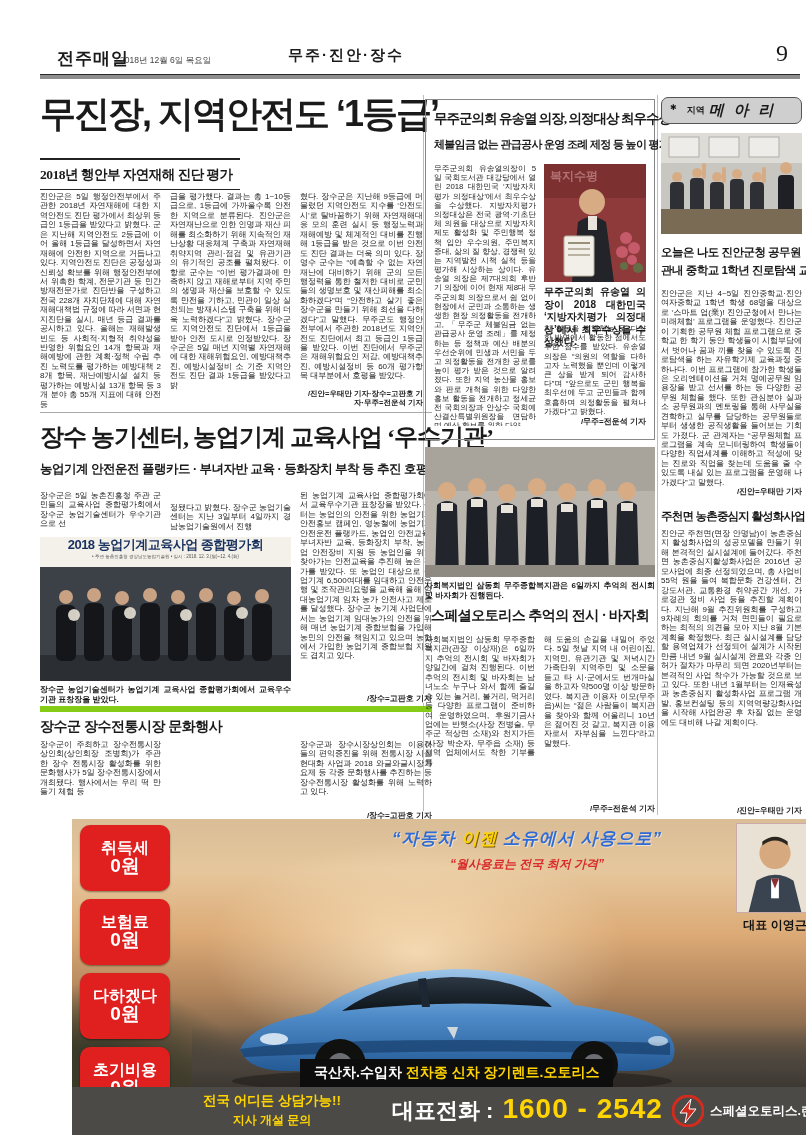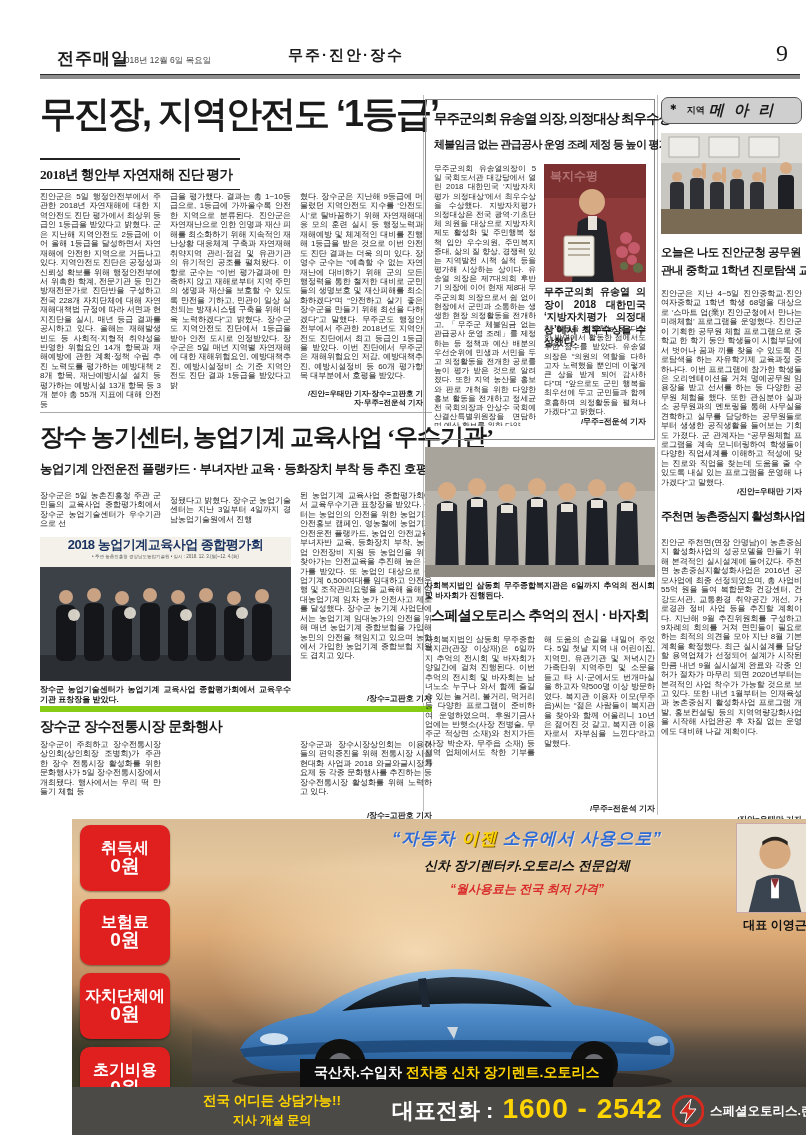--- a/index.html
+++ b/index.html
@@ -29,21 +29,21 @@
   #a1 .c1 { position:absolute; left:0;   top:0; width:121px; height:216px; }
   #a1 .c2 { position:absolute; left:130px; top:0; width:121px; height:216px; }
   #a1 .c3 { position:absolute; left:260px; top:0; width:123px; height:216px; }
 
   
   #a2 { position:absolute; left:40px; top:412px; width:392px; height:292px; border-top:1px solid #aaa; }
   #a2 .hl { position:absolute; left:0; top:8px; font-family:"Liberation Serif", serif; font-weight:900; font-size:24px; letter-spacing:-1px; white-space:nowrap; }
   #a2 .subhead { position:absolute; left:0; top:48px; font-weight:800; font-size:12.5px; letter-spacing:-0.5px; white-space:nowrap; }
   #a2 .bodywrap { position:absolute; left:0; top:78px; width:392px; height:212px; }
   #a2 .c1 { position:absolute; left:0; top:0; width:121px; height:42px; }
-  #a2 .c2 { position:absolute; left:130px; top:5px; width:121px; height:42px; }
+  #a2 .c2 { position:absolute; left:130px; top:12px; width:121px; height:42px; }
   #a2 .c3 { position:absolute; left:260px; top:0; width:132px; height:212px; }
   #a2 .photo { position:absolute; left:0; top:46px; width:251px; height:144px; }
   #a2 .pbanner { position:absolute; left:0; top:0; width:100%; height:30px; background:#f3f1ea; color:#17305e; text-align:center; }
   #a2 .pbanner .t1 { font-weight:900; font-size:13px; letter-spacing:-0.5px; line-height:1.3; white-space:nowrap; }
   #a2 .pbanner .t2 { font-size:4.5px; color:#555; white-space:nowrap; }
   #a2 .cap { position:absolute; left:0; top:194px; width:251px; }
 
   
   #a3 { position:absolute; left:40px; top:706px; width:392px; height:110px; border-top:6px solid #84cc16; }
   #a3 .hl { position:absolute; left:0; top:6px; font-weight:800; font-size:14px; letter-spacing:-0.5px; white-space:nowrap; }
@@ -74,21 +74,21 @@
   #sb { position:absolute; left:661px; top:97px; width:141px; height:718px; }
   #sb .badge { position:relative; width:141px; height:27px; background:#cfcfcf; border:1px solid #555; border-radius:7px; display:flex; align-items:center; justify-content:center; gap:4px; }
   #sb .badge .star { font-size:8px; position:absolute; left:8px; top:5px; }
   #sb .badge .b1 { font-size:9px; font-weight:bold; }
   #sb .badge .b2 { font-family:"Liberation Serif", serif; font-style:italic; font-weight:900; font-size:15px; letter-spacing:3px; }
   #sb .photo { position:absolute; left:0; top:36px; width:141px; height:101px; }
   #sb .h1a { position:absolute; left:0; top:148px; font-weight:800; font-size:11.5px; letter-spacing:-0.5px; white-space:nowrap; }
   #sb .h1b { position:absolute; left:0; top:166px; font-weight:800; font-size:11.5px; letter-spacing:-0.5px; white-space:nowrap; }
   #sb .body1 { position:absolute; left:0; top:192px; width:141px; height:207px; }
   #sb .h2 { position:absolute; left:0; top:412px; font-weight:800; font-size:11.5px; letter-spacing:-0.8px; white-space:nowrap; }
-  #sb .body2 { position:absolute; left:0; top:441px; width:141px; height:286px; }
+  #sb .body2 { position:absolute; left:0; top:432px; width:141px; height:286px; }
 
   
   #ad { position:absolute; left:38px; top:819px; width:750px; height:316px; overflow:hidden;margin-left:34px; }
   #ad .sky { position:absolute; inset:0;
     background:
       radial-gradient(ellipse 300px 160px at 46% 42%, rgba(255,236,200,0.75), rgba(255,236,200,0) 70%),
       linear-gradient(#d9bd96 0%, #e6c79d 16%, #dcab77 36%, #b2855c 55%, #79624a 70%, #413a33 86%, #2b2825 100%);
   }
   #ad .grass { position:absolute; left:0; bottom:40px; width:180px; height:110px;
     background:radial-gradient(ellipse at 10% 100%, #3a3a28 30%, rgba(40,40,25,0) 72%); }
@@ -407,36 +407,35 @@
     <div class="badge-col">
       <div class="rbadge">
         <div class="l1">취득세</div>
         <div class="l2">0원</div>
       </div>
       <div class="rbadge">
         <div class="l1">보험료</div>
         <div class="l2">0원</div>
       </div>
       <div class="rbadge">
-        <div class="l1">자치단체에</div>
+        <div class="l1">다하겠다</div>
         <div class="l2">0원</div>
       </div>
       <div class="rbadge">
         <div class="l1">초기비용</div>
         <div class="l2">0원</div>
       </div>
     </div>
 
     <div class="slogan">
       <div class="s-line1">
         <span class="sb">“자동차</span>
         <span class="sy">이젠</span>
         <span class="sb">소유에서 사용으로”</span>
       </div>
-      <div class="s-line2">신차 장기렌터카.오토리스 전문업체</div>
       <div class="s-line3">“월사용료는 전국 최저 가격”</div>
     </div>
 
     <div class="ceo photo">
       <svg viewBox="0 0 78 90" preserveAspectRatio="none">
         <rect width="78" height="90" fill="#e9e2d4"></rect>
         <circle cx="39" cy="30" r="16" fill="#d7a97f"></circle>
         <path d="M26 22 Q39 12 52 22 L52 18 Q39 8 26 18 Z" fill="#2b2620"></path>
         <path d="M12 90 L20 58 Q39 46 58 58 L66 90 Z" fill="#394450"></path>
         <rect x="35" y="56" width="8" height="20" fill="#fff"></rect>

